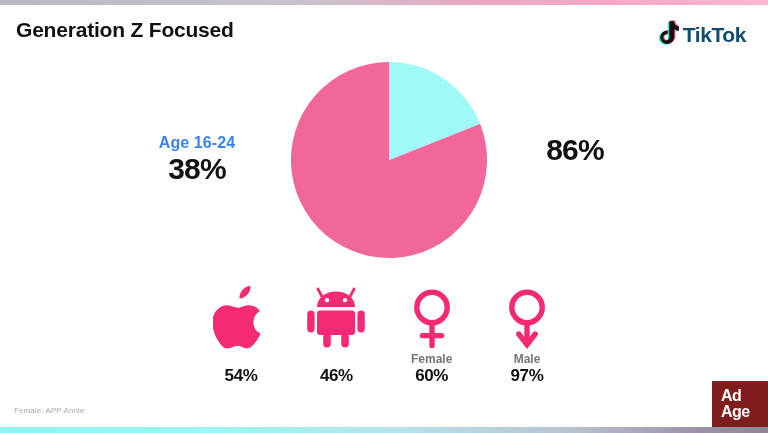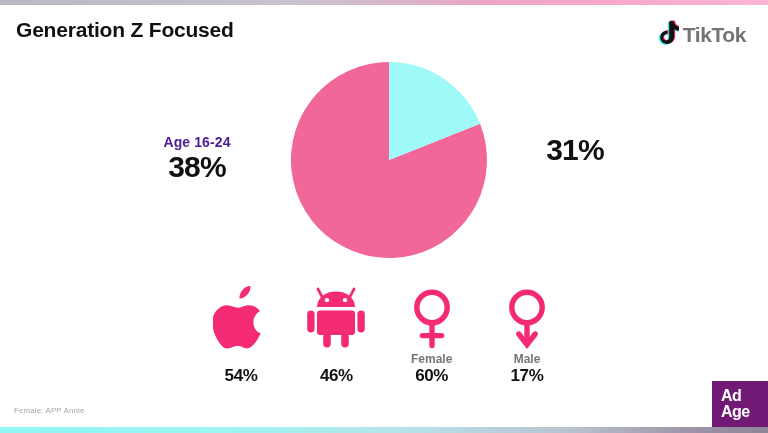--- a/index.html
+++ b/index.html
@@ -47,39 +47,39 @@
     position: absolute;
     right: 22px; top: 20px;
     display: flex;
     align-items: center;
     gap: 4px;
   }
   .tiktok-note { display:block; }
   .tiktok-word {
     font-size: 21px;
     font-weight: bold;
-    color: #737373;
+    color: #0c4a6e;
     letter-spacing: -0.4px;
   }
 
   
   .pie-wrap {
     position: absolute;
     left: 291px; top: 62px;
     width: 196px; height: 196px;
   }
 
   
   .age-block { position: absolute; text-align: center; }
   .age-left  { left: 132px; top: 134px; width: 130px; }
   .age-right { left: 510px; top: 134px; width: 130px; }
   .age-label {
-    font-size: 14px;
-    font-weight: bold;
-    color: #4c1d95;
+    font-size: 16px;
+    font-weight: bold;
+    color: #3b82f6;
     letter-spacing: 0.1px;
     margin-bottom: 1px;
   }
   .age-value {
     font-size: 30px;
     font-weight: bold;
     color: #111111;
     letter-spacing: -0.8px;
     line-height: 1.05;
   }
@@ -124,21 +124,21 @@
     position: absolute;
     left: 14px; bottom: 18px;
     font-size: 8px;
     color: #a8a8ad;
     letter-spacing: 0.1px;
   }
   .adage {
     position: absolute;
     right: 0px; bottom: 6px;
     width: 56px; height: 46px;
-    background: #701a75;
+    background: #7f1d1d;
     color: #ffffff;
     display: flex;
     flex-direction: column;
     justify-content: center;
     padding-left: 9px;
     box-sizing: border-box;
   }
   .adage span {
     font-size: 16px;
     font-weight: bold;
@@ -176,21 +176,21 @@
       <path d="M100,100 L100,0 A100,100 0 0,1 192.9,63.1 Z" fill="#9EF9F7"></path>
     </svg>
   </div>
 
   <div class="age-block age-left">
     <div class="age-label">Age 16-24</div>
     <div class="age-value">38%</div>
   </div>
 
   <div class="age-block age-right">
-    <div class="age-value">31%</div>
+    <div class="age-value">86%</div>
   </div>
 
   <div class="stats-row">
 
     <div class="stat">
       <div class="stat-icon">
         <svg width="56" height="64" viewBox="0 0 56 64">
           <path fill="#F42A74" d="M37.4 1.1c.3 3.3-1 6.3-3 8.5-2.1 2.4-5 4.2-7.9 4-.4-3.2 1.1-6.5 3-8.6C31.7 2.6 34.9.9 37.4 1.1z"></path>
           <path fill="#F42A74" d="M47.6 48.3c-1.3 3-2 4.3-3.7 7-2.4 3.6-5.7 8.1-9.8 8.1-3.7 0-4.6-2.4-9.6-2.4-4.9 0-6 2.4-9.7 2.5-4.1.1-7.3-4-9.6-7.6C-1.5 45.8-2.2 33.9 2 27.5c2.9-4.6 7.6-7.3 12-7.3 4.5 0 7.3 2.5 11 2.5 3.6 0 5.8-2.5 11-2.5 3.9 0 8.1 2.2 11 5.9-9.7 5.4-8.1 19.4.6 22.2z"></path>
         </svg>
@@ -243,21 +243,21 @@
       <div class="stat-icon">
         <svg width="48" height="60" viewBox="0 0 48 60">
           <g fill="none" stroke="#F42A74" stroke-width="5.4" stroke-linecap="round">
             <circle cx="24" cy="18.5" r="15.2"></circle>
             <line x1="24" y1="33.8" x2="24" y2="54"></line>
             <polyline points="15.8,45 24,55.6 32.2,45"></polyline>
           </g>
         </svg>
       </div>
       <div class="stat-caption">Male</div>
-      <div class="stat-value">17%</div>
+      <div class="stat-value">97%</div>
     </div>
 
   </div>
 
   <div class="source">Female: APP Annie</div>
 
   <div class="adage">
     <span>Ad</span>
     <span>Age</span>
   </div>

